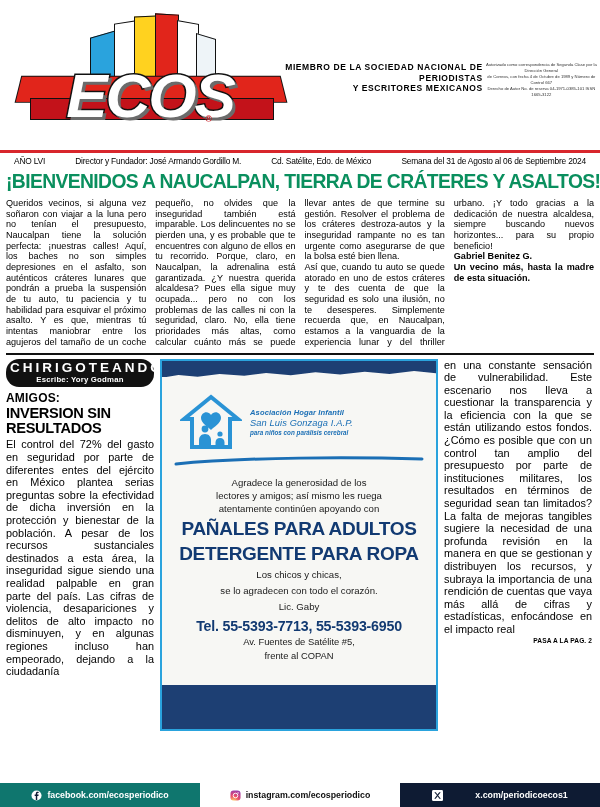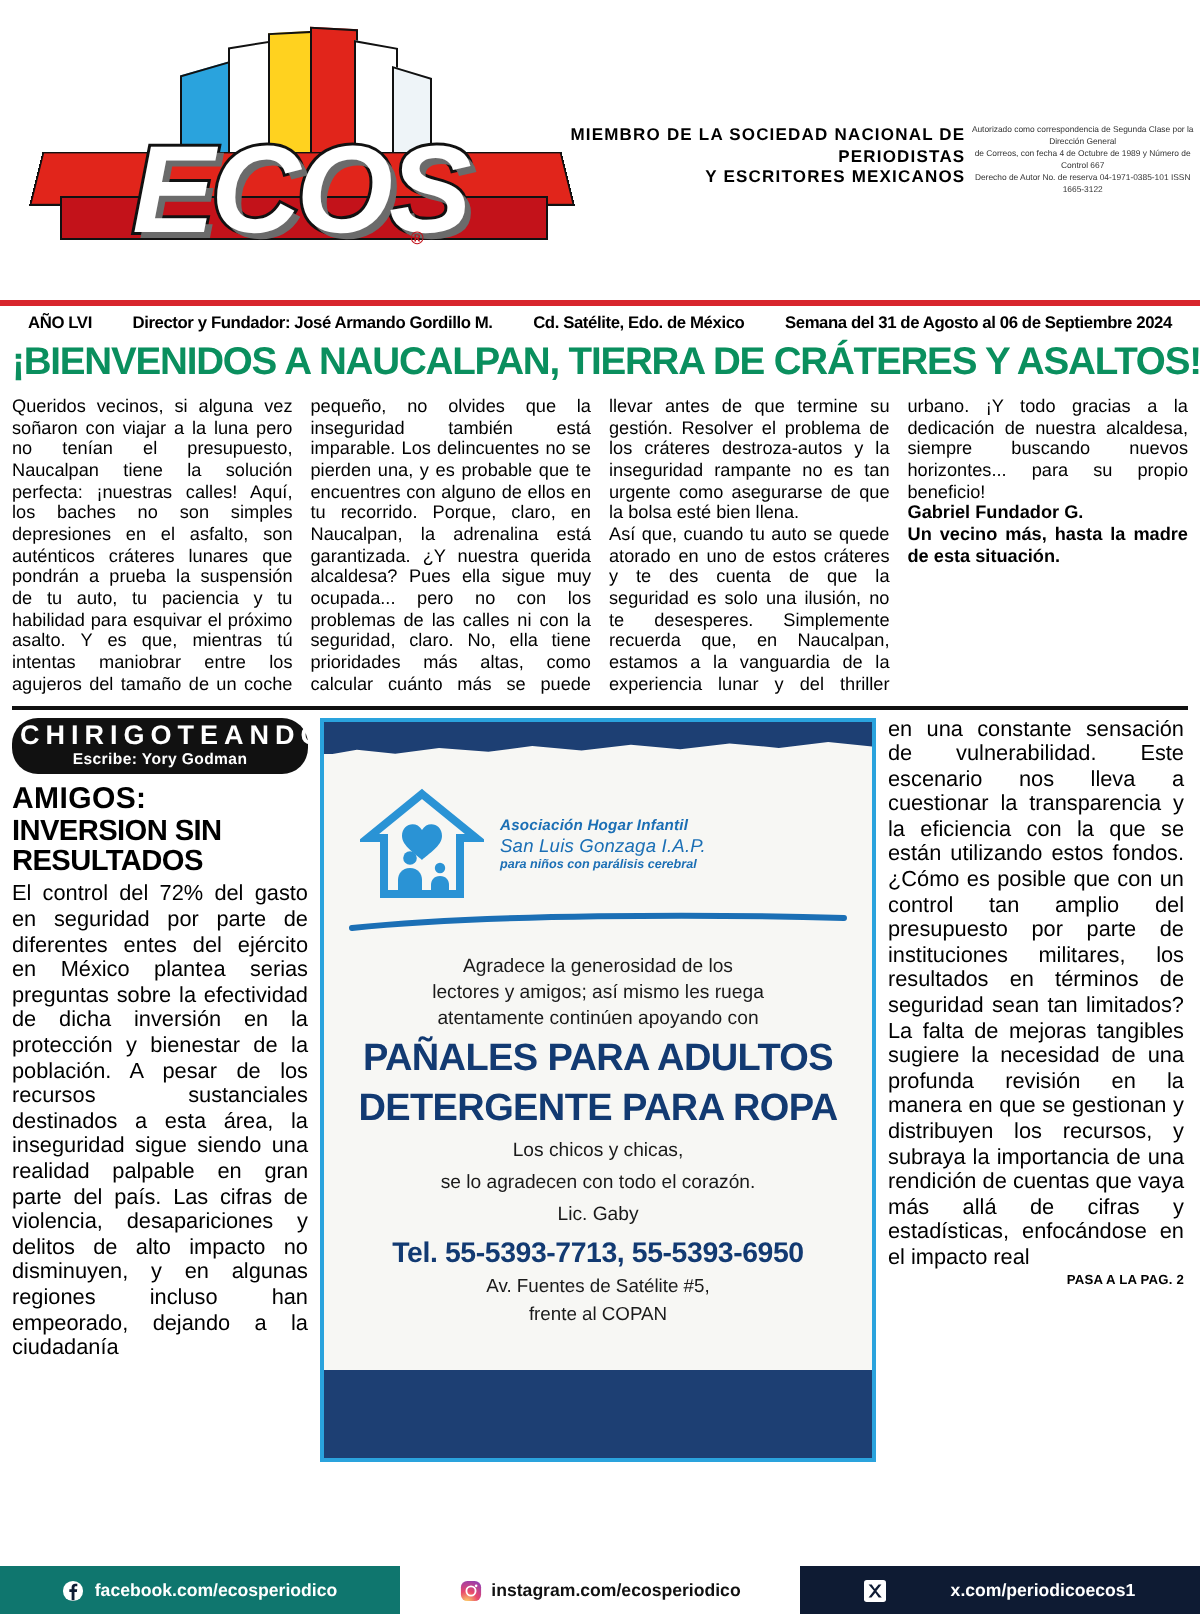--- a/index.html
+++ b/index.html
@@ -44,21 +44,21 @@
 
   .mh-line1 { font-size:8.5px; font-weight:bold; letter-spacing:0.6px; margin-top:-2px; text-align:right; line-height:1.25;margin-left:28px; }
   .mh-fine  { font-size:4.2px; color:#333; text-align:center; line-height:1.45; margin-top:2px; max-width:300px; }
 
   .rule-red { width:100%; height:3px; background:#d8262c; margin-top:6px; }
 
   
   .infobar {
     display:flex; align-items:center; justify-content:space-between;
     padding:3px 14px 4px 14px;
-    font-size:8.4px; font-weight:bold; letter-spacing:-0.2px;text-align:center;
+    font-size:8.4px; font-weight:normal; letter-spacing:-0.2px;text-align:center;
   }
   .infobar span { white-space:nowrap; }
 
   
   .headline {
     text-align:center;
     color:#0a8f5e;
     font-weight:bold;
     font-size:19.3px;
     letter-spacing:-0.6px;
@@ -91,21 +91,21 @@
   .col-right { width:148px; }
 
   
   .chirigo {
     background:#111; color:#fff; border-radius:13px;
     text-align:center; padding:2px 4px 3px 4px; margin-bottom:4px;
   }
   .chirigo .t1 { font-size:13.5px; font-weight:bold; letter-spacing:3px; line-height:1.05; }
   .chirigo .t2 { font-size:7.8px; font-weight:bold; letter-spacing:0.2px; margin-top:0px; }
 
-  .amigos { font-size:15px; font-weight:bold; letter-spacing:0.2px; margin-bottom:1px; }
+  .amigos { font-size:12px; font-weight:bold; letter-spacing:0.2px; margin-bottom:1px; }
   .subhead { font-size:14.6px; font-weight:bold; line-height:15.4px; letter-spacing:-0.3px; margin-bottom:2px; }
 
   .bodytext {
     font-size:10.9px; line-height:12.6px; text-align:justify; hyphens:manual;
   }
 
   .pasa { text-align:right; font-size:6.6px; font-weight:bold; letter-spacing:0.1px; margin-top:1px; }
 
   
   .ad {
@@ -196,21 +196,21 @@
   <span>Director y Fundador: José Armando Gordillo M.</span>
   <span>Cd. Satélite, Edo. de México</span>
   <span>Semana del 31 de Agosto al 06 de Septiembre 2024</span>
 </div>
 
 <div class="headline">¡BIENVENIDOS A NAUCALPAN, TIERRA DE CRÁTERES Y ASALTOS!</div>
 
 <div class="lead">
   <p>Queridos vecinos, si alguna vez soñaron con viajar a la luna pero no tenían el presupuesto, Naucalpan tiene la solución perfecta: ¡nuestras calles! Aquí, los baches no son simples depresiones en el asfalto, son auténticos cráteres lunares que pondrán a prueba la suspensión de tu auto, tu paciencia y tu habilidad para esquivar el próximo asalto. Y es que, mientras tú intentas maniobrar entre los agujeros del tamaño de un coche pequeño, no olvides que la inseguridad también está imparable. Los delincuentes no se pierden una, y es probable que te encuentres con alguno de ellos en tu recorrido. Porque, claro, en Naucalpan, la adrenalina está garantizada. ¿Y nuestra querida alcaldesa? Pues ella sigue muy ocupada... pero no con los problemas de las calles ni con la seguridad, claro. No, ella tiene prioridades más altas, como calcular cuánto más se puede llevar antes de que termine su gestión. Resolver el problema de los cráteres destroza-autos y la inseguridad rampante no es tan urgente como asegurarse de que la bolsa esté bien llena.</p>
   <p>Así que, cuando tu auto se quede atorado en uno de estos cráteres y te des cuenta de que la seguridad es solo una ilusión, no te desesperes. Simplemente recuerda que, en Naucalpan, estamos a la vanguardia de la experiencia lunar y del thriller urbano. ¡Y todo gracias a la dedicación de nuestra alcaldesa, siempre buscando nuevos horizontes... para su propio beneficio!</p>
-  <p class="sig">Gabriel Fundador G.</p>
+  <p class="sig">Gabriel Benitez G.</p>
   <p class="sig">Un vecino más, hasta la madre de esta situación.</p>
 </div>
 
 <div class="rule-thin"></div>
 
 <div class="lower">
 
   <div class="col-left">
     <div class="chirigo">
       <div class="t1">CHIRIGOTEANDO</div>

